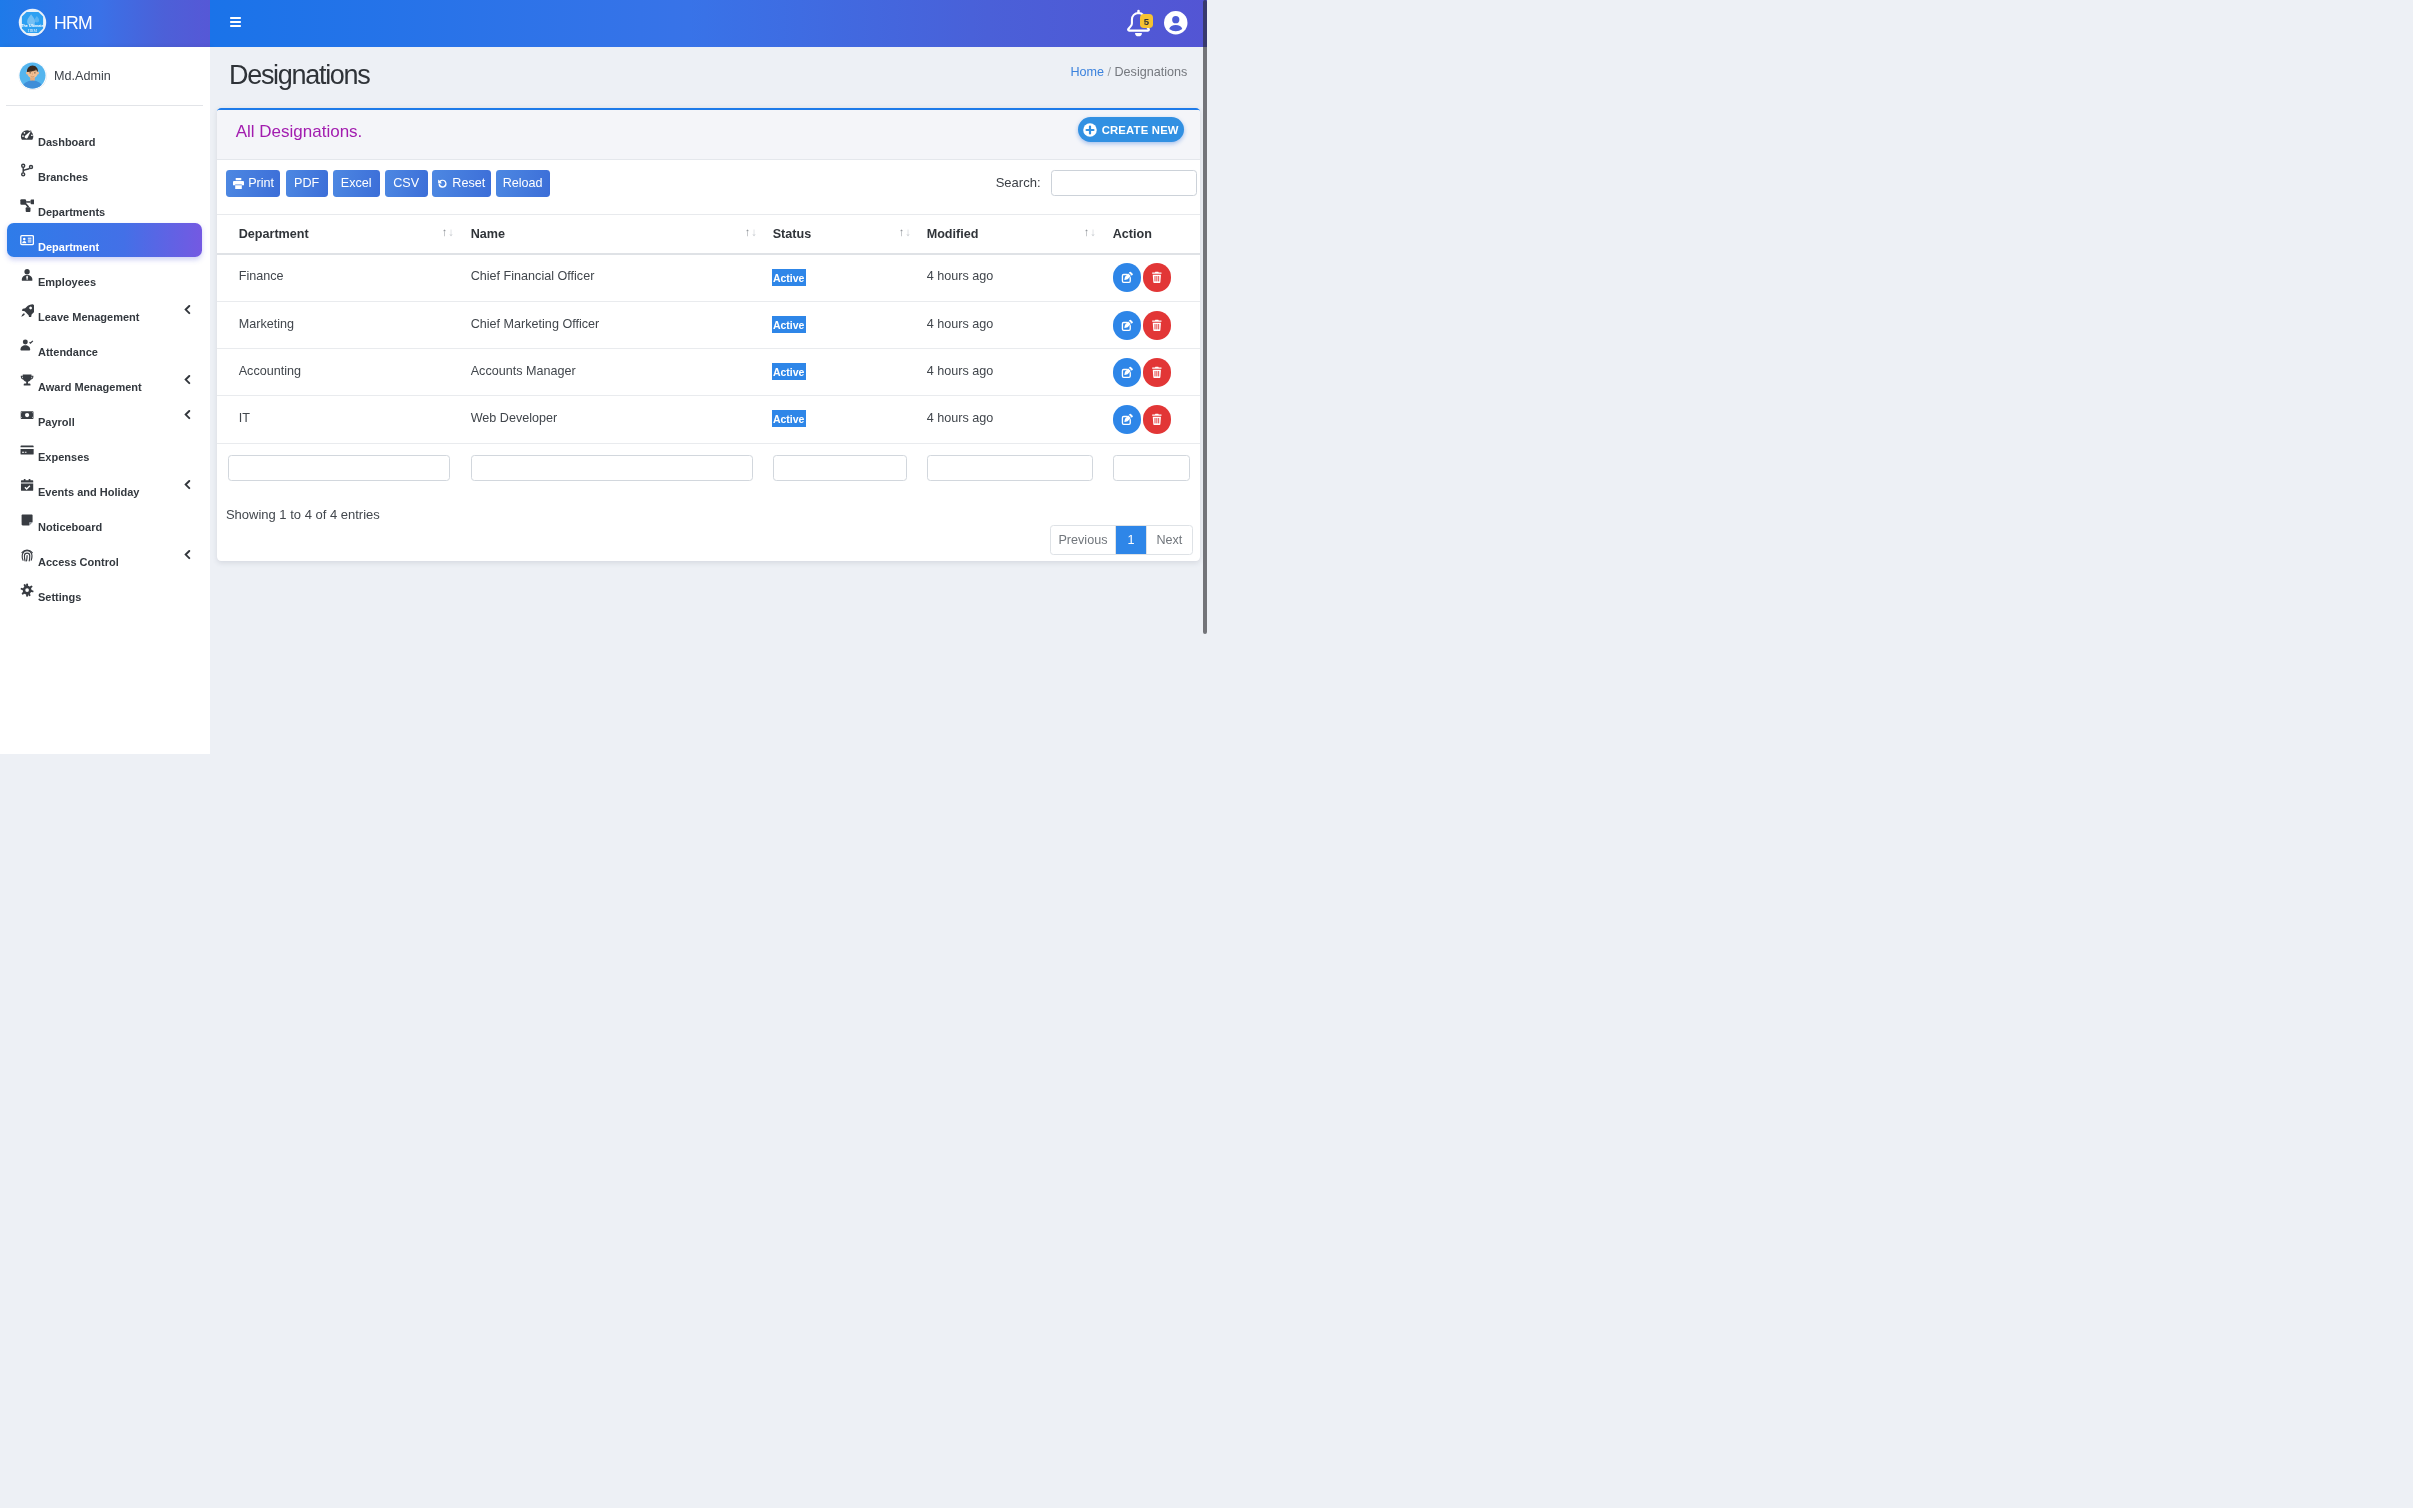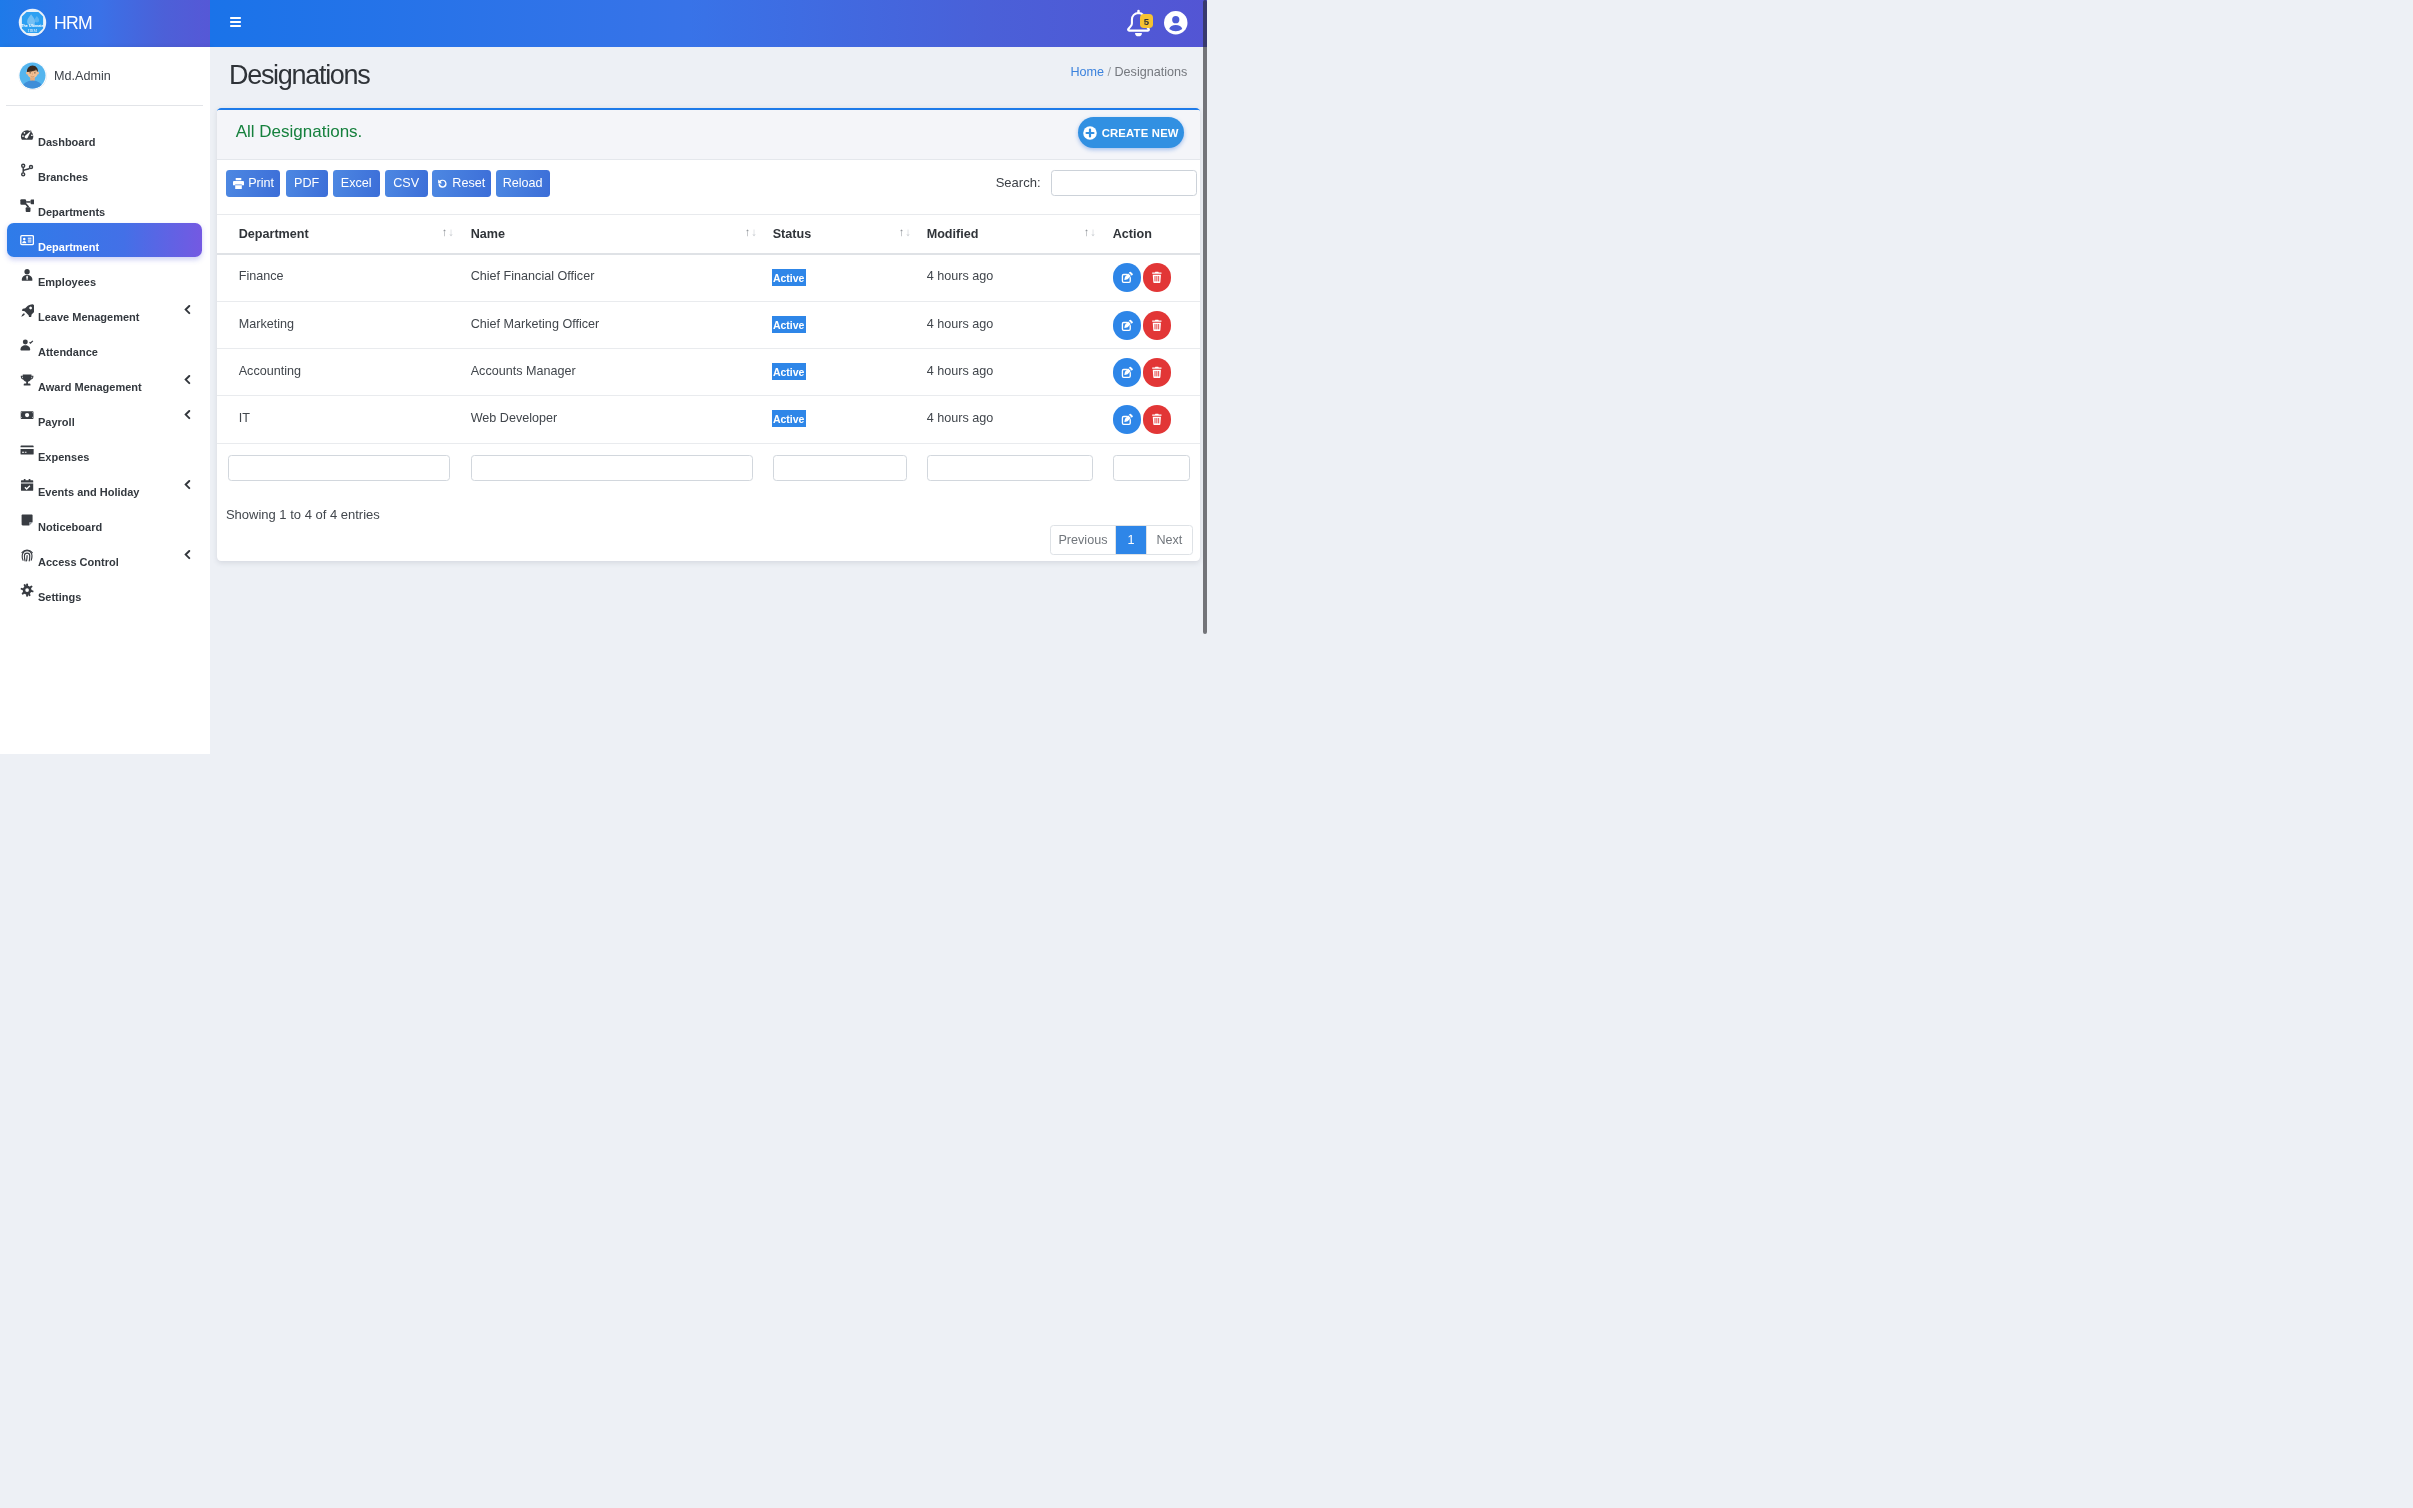--- a/index.html
+++ b/index.html
@@ -33,22 +33,22 @@
   
   .main { position:absolute; left:210px; top:47px; width:997px; height:707px; background:#edf0f5; }
   .page-title { position:absolute; left:19px; top:12.6px; font-size:27px; letter-spacing:-1.3px; color:#2f3338; }
   .crumbs { position:absolute; right:19.7px; top:18px; font-size:12.6px; color:#75787e; }
   .crumbs a { color:#3b82dd; text-decoration:none; }
 
   .card { position:absolute; left:6.7px; top:61px; width:983px; height:453px; background:#fff;
     border-radius:4.2px; border-top:2.5px solid #1e7be9; box-shadow:0 1.7px 5px rgba(80,90,110,.15); }
   .card-header { position:absolute; left:0; top:0; width:100%; height:50px; background:#f4f5f9;
     border-bottom:0.8px solid #e4e7ec; border-radius:1.7px 1.7px 0 0; }
-  .card-header .lbl { position:absolute; left:19px; top:12px; font-size:17px; color:#15803d; }
-  .btn-create { position:absolute; left:861px; top:7.1px; width:106px; height:31px; border-radius:15.5px;
+  .card-header .lbl { position:absolute; left:19px; top:12px; font-size:17px; color:#a21caf; }
+  .btn-create { position:absolute; left:861px; top:7.1px; width:106px; height:25px; border-radius:15.5px;
     background:#3190e2; color:#fff; font-size:11.3px; font-weight:bold; letter-spacing:0.2px;
     display:flex; align-items:center; justify-content:center; gap:5px; box-shadow:0 1.7px 4.2px rgba(40,110,220,.4); }
 
   .toolbar-btn { position:absolute; top:60px; height:26.5px; border-radius:3.4px;
     background:linear-gradient(100deg,#4d88e2,#3c6ed8);
     color:#fff; font-size:12.6px; display:flex; align-items:center; justify-content:center; gap:4.2px; }
   .search-lbl { position:absolute; top:65px; font-size:13px; color:#3c4046; }
   .search-input { position:absolute; left:834px; top:60px; width:146px; height:26px;
     border:0.8px solid #ccd2d9; border-radius:3.4px; background:#fff; }
 

